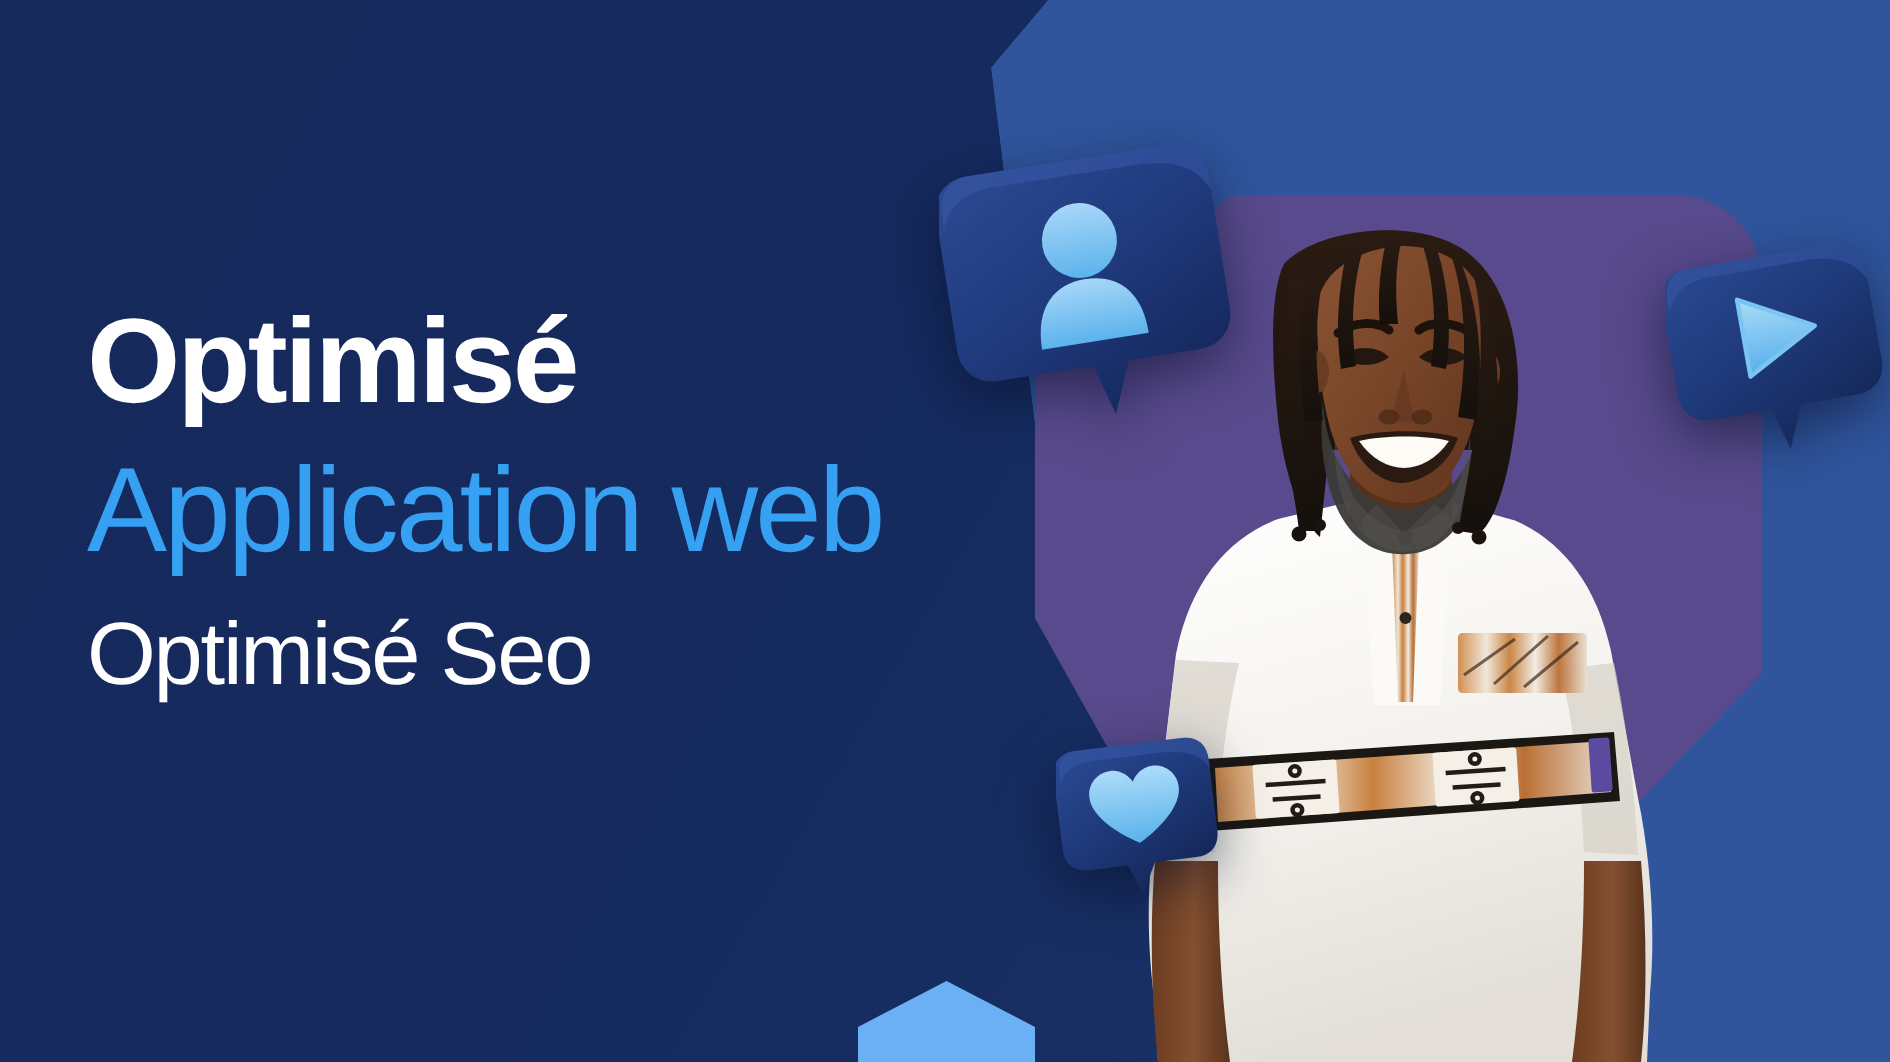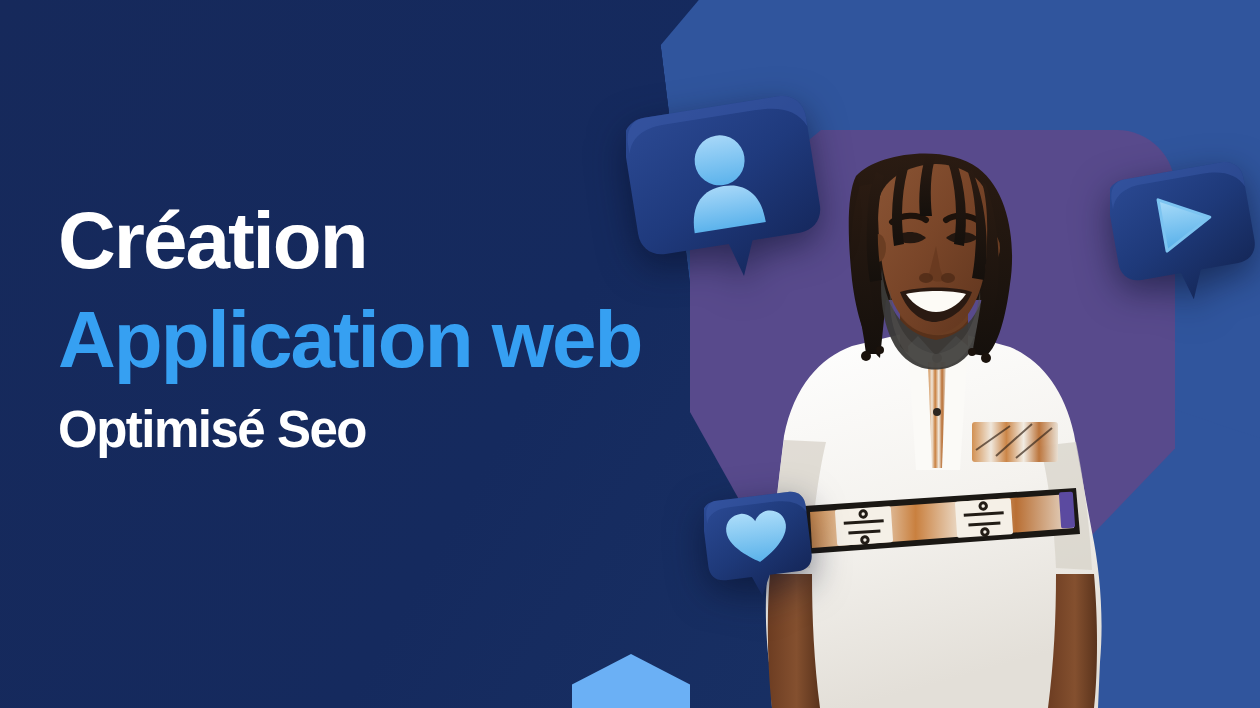--- a/index.html
+++ b/index.html
@@ -62,25 +62,25 @@
     left:58px; top:196px;
     width:720px;
     z-index:6;
   }
   .line { display:block; white-space:nowrap; }
   .l1 {
     font-size:80px; font-weight:700; color:#ffffff;
     letter-spacing:-2px; line-height:1.12;
   }
   .l2 {
-    font-size:80px; font-weight:700; color:#36a0f2;
+    font-size:80px; font-weight:400; color:#36a0f2;
     letter-spacing:-2px; line-height:1.34;
   }
   .l3, .l4 {
-    font-size:51px; font-weight:700; color:#ffffff;
+    font-size:59px; font-weight:400; color:#ffffff;
     letter-spacing:-1.5px; line-height:1.46;
   }
 
   
   .bubble {
     position:absolute;
     z-index:8;
     filter: drop-shadow(0 12px 18px rgba(5,12,38,.55));
   }
   .bubble svg { display:block; }
@@ -98,21 +98,21 @@
 <body>
 
 <div id="stage">
 
   <div class="shape hex-blue"></div>
   <div class="shape hex-blue-b"></div>
   <div class="shape hex-purple"></div>
   <div class="shape pent-light"></div>
 
   <div class="headline">
-    <span class="line l1">Création</span>
+    <span class="line l1">Optimisé</span>
     <span class="line l2">Application web</span>
     <span class="line l3">Optimisé Seo</span>
   </div>
 
   <div class="person">
     <svg width="350" height="558" viewBox="0 0 350 558">
       <defs>
         <linearGradient id="skin" x1="0" y1="0" x2="1" y2="1">
           <stop offset="0%" stop-color="#8a5434"></stop>
           <stop offset="45%" stop-color="#7a4629"></stop>

